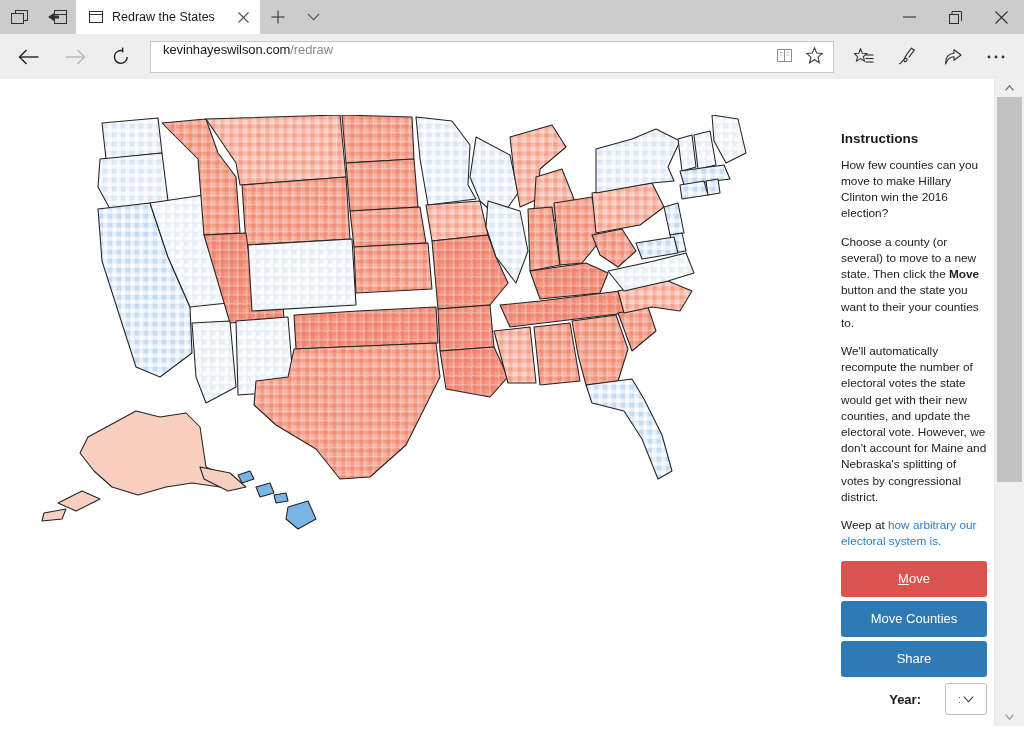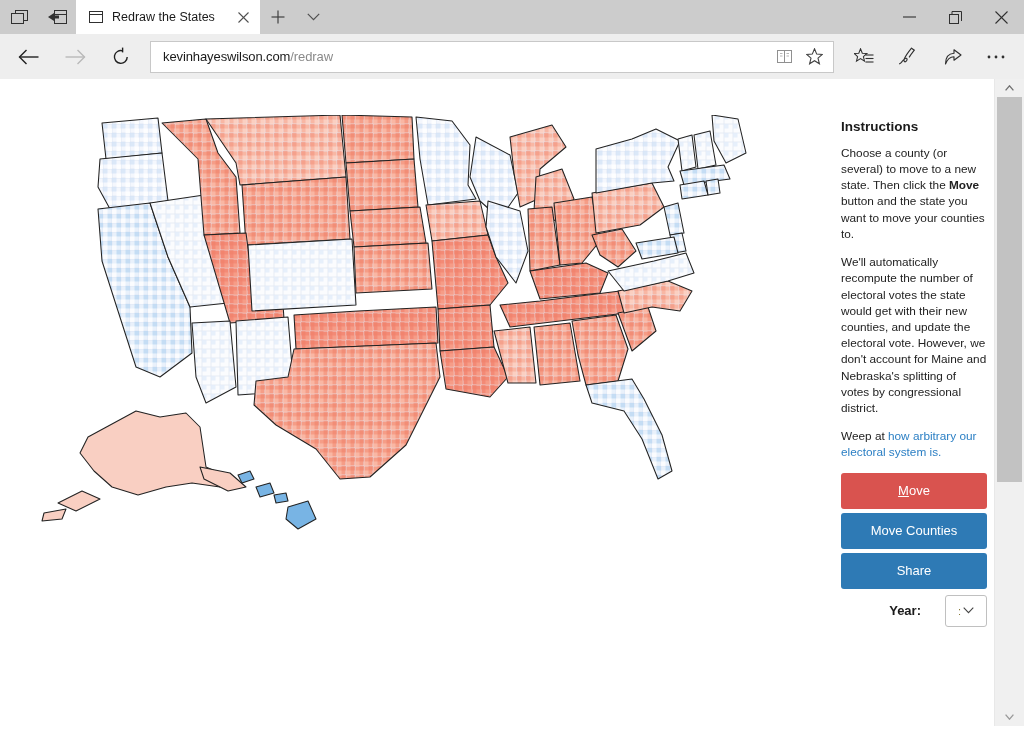--- a/index.html
+++ b/index.html
@@ -29,21 +29,21 @@
   .tabstrip-spacer{flex:1;}
   .wincontrols{display:flex;align-items:stretch;}
   .wc{width:46px;display:flex;align-items:center;justify-content:center;}
 
   
   .toolbar{height:45px;background:#eeeeee;display:flex;align-items:center;flex:0 0 auto;padding:0 6px;box-sizing:border-box;}
   .nav-btn{width:46px;height:40px;display:flex;align-items:center;justify-content:center;}
   .nav-btn.disabled{opacity:.42;}
   .urlbar{
     flex:1;height:32px;margin:0 8px 0 6px;background:#fff;border:1px solid #c8c8c8;
-    display:flex;align-items:center;padding:0 4px 0 12px;box-sizing:border-box;
+    display:flex;padding:0 4px 0 12px;box-sizing:border-box;
   }
   .url-text{flex:1;font-size:13px;color:#1a1a1a;white-space:nowrap;overflow:hidden;letter-spacing:-0.1px;}
   .url-text .dim{color:#8a8a8a;}
   .url-icon{width:30px;height:28px;display:flex;align-items:center;justify-content:center;}
   .tb-icon{width:44px;height:40px;display:flex;align-items:center;justify-content:center;}
 
   
   .viewport{flex:1;position:relative;background:#fff;overflow:hidden;display:flex;}
   .content{position:relative;width:995px;height:650px;background:#fff;}
 
@@ -55,21 +55,21 @@
   .ev-label{position:absolute;top:0;height:30px;display:flex;align-items:center;font-size:14px;font-weight:bold;color:#fff;}
   .ev-label.left{left:8px;}
   .ev-label.right{right:10px;}
 
   
   .mapwrap{position:absolute;left:40px;top:36px;width:760px;height:445px;}
   .mapwrap svg{display:block;width:100%;height:100%;}
 
   
   .sidebar{position:absolute;left:841px;top:40px;width:146px;}
-  .sb-h{font-size:13.5px;font-weight:bold;color:#1a1a1a;margin:0 0 9px 0;line-height:1.25;}
+  .sb-h{font-size:13.5px;font-weight:bold;color:#1a1a1a;margin:12px 0 9px 0;line-height:1.25;}
   .sb-p{font-size:11.8px;color:#222;line-height:16.2px;margin:0 0 12px 0;}
   .sb-p b{font-weight:bold;}
   .sb-p a{color:#2b7fc4;text-decoration:none;}
   .btn{
     display:block;width:146px;height:36px;margin-bottom:4px;border:none;
     font-size:13px;font-family:"Liberation Sans", sans-serif;color:#fff;cursor:pointer;
     border-radius:3px;padding:0;line-height:36px;text-align:center;
   }
   .btn-move{background:#d9534f;}
   .btn-move u{text-decoration:underline;}
@@ -376,21 +376,22 @@
             <path d="M198 360 L210 356 L214 364 L202 368 Z" fill="#78b4e4"></path>
             <path d="M216 372 L230 368 L234 378 L220 382 Z" fill="#78b4e4"></path>
             <path d="M234 380 L246 378 L248 386 L236 388 Z" fill="#78b4e4"></path>
             <path d="M248 392 L268 386 L276 404 L258 414 L246 404 Z" fill="#78b4e4"></path>
           </g>
         </svg>
       </div>
 
       <div class="sidebar">
         <h2 class="sb-h">Instructions</h2>
-        <p class="sb-p"><span>Choose a county (or several) to move to a new state. Then click the </span><b>Move</b><span> button and the state you want to move your counties to.</span></p>
+        <p class="sb-p">How few counties can you move to make Hillary Clinton win the 2016 election?</p>
+        <p class="sb-p"><span>Choose a county (or several) to move to a new state. Then click the </span><b>Move</b><span> button and the state you want to their your counties to.</span></p>
         <p class="sb-p">We'll automatically recompute the number of electoral votes the state would get with their new counties, and update the electoral vote. However, we don't account for Maine and Nebraska's splitting of votes by congressional district.</p>
         <p class="sb-p"><span>Weep at </span><a href="#">how arbitrary our electoral system is.</a></p>
 
         <button class="btn btn-move"><u>M</u><span>ove</span></button>
         <button class="btn btn-blue">Move Counties</button>
         <button class="btn btn-blue">Share</button>
 
         <div class="yearrow">
           <span class="yearlabel">Year:</span>
           <div class="yearsel">

